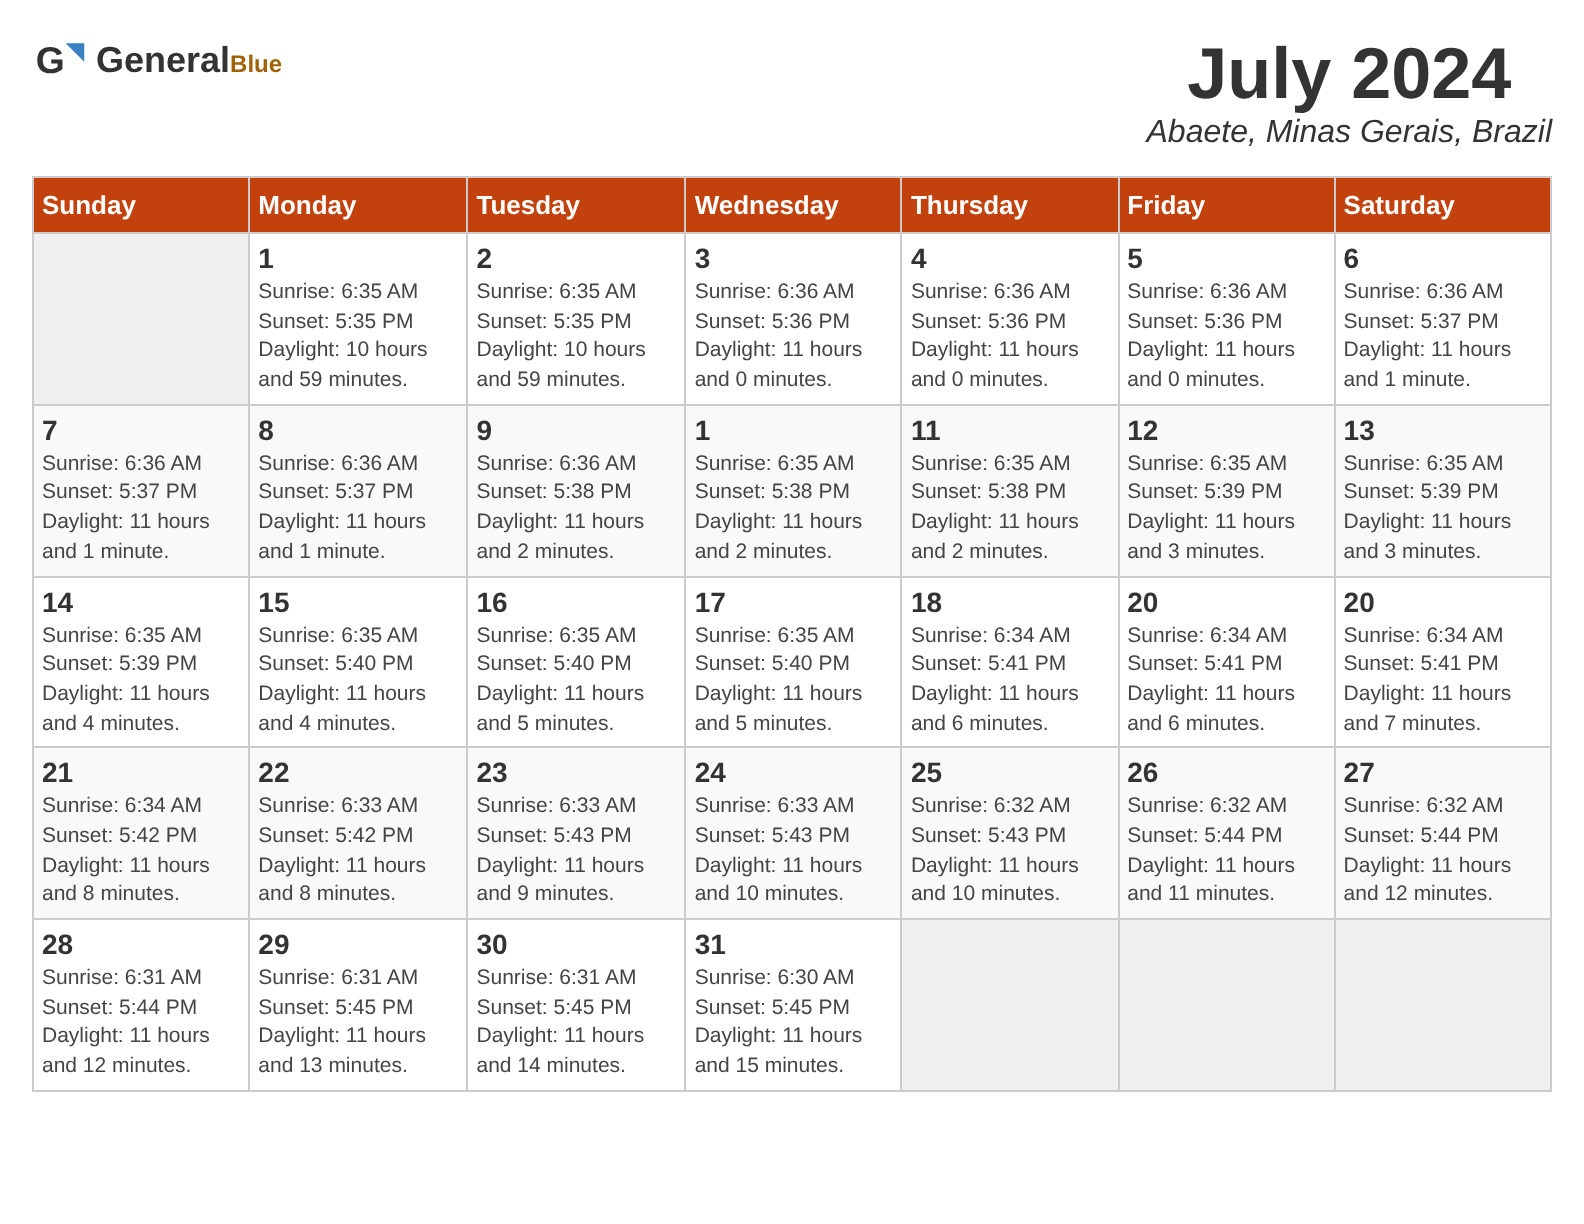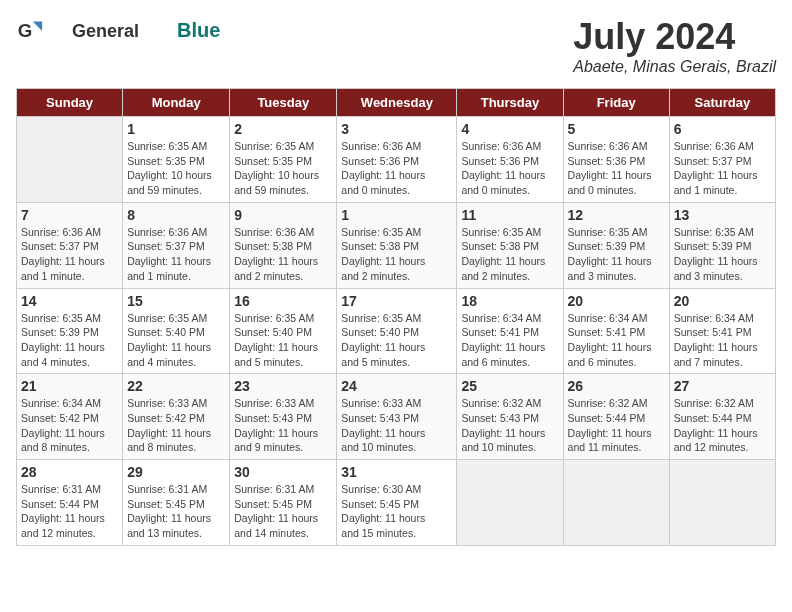--- a/index.html
+++ b/index.html
@@ -18,55 +18,53 @@
     }
     .logo {
       display: flex;
       align-items: center;
       gap: 4px;
     }
     .logo-text-general {
       font-size: 18px;
       font-weight: bold;
       color: #333;
-      margin-left: 24px;
     }
     .logo-text-blue {
-      font-size: 20px;
-      font-weight: bold;
-      color: #0f766e;
-      padding-left: 38px;
+      font-size: 12px;
+      font-weight: bold;
+      color: #a16207;
     }
     .logo-icon {
       width: 28px;
       height: 28px;
     }
     .title-area {
-      text-align: left;
+      text-align: center;
     }
     .main-title {
       font-size: 36px;
       font-weight: bold;
       color: #333;
     }
     .sub-title {
       font-size: 16px;
       color: #333;
       font-style: italic;
     }
     table {
       width: 100%;
       border-collapse: collapse;
       font-size: 11px;
     }
     thead tr th {
-      background-color: #7f1d1d;
+      background-color: #c2410c;
       color: #fff;
-      padding: 6px 16px;
-      text-align: center;
+      padding: 6px 4px;
+      text-align: left;
       font-size: 13px;
       font-weight: bold;
       border: 1px solid #ccc;
     }
     tbody tr td {
       border: 1px solid #ccc;
       padding: 4px;
       vertical-align: top;
       background: #fff;
       min-height: 80px;

